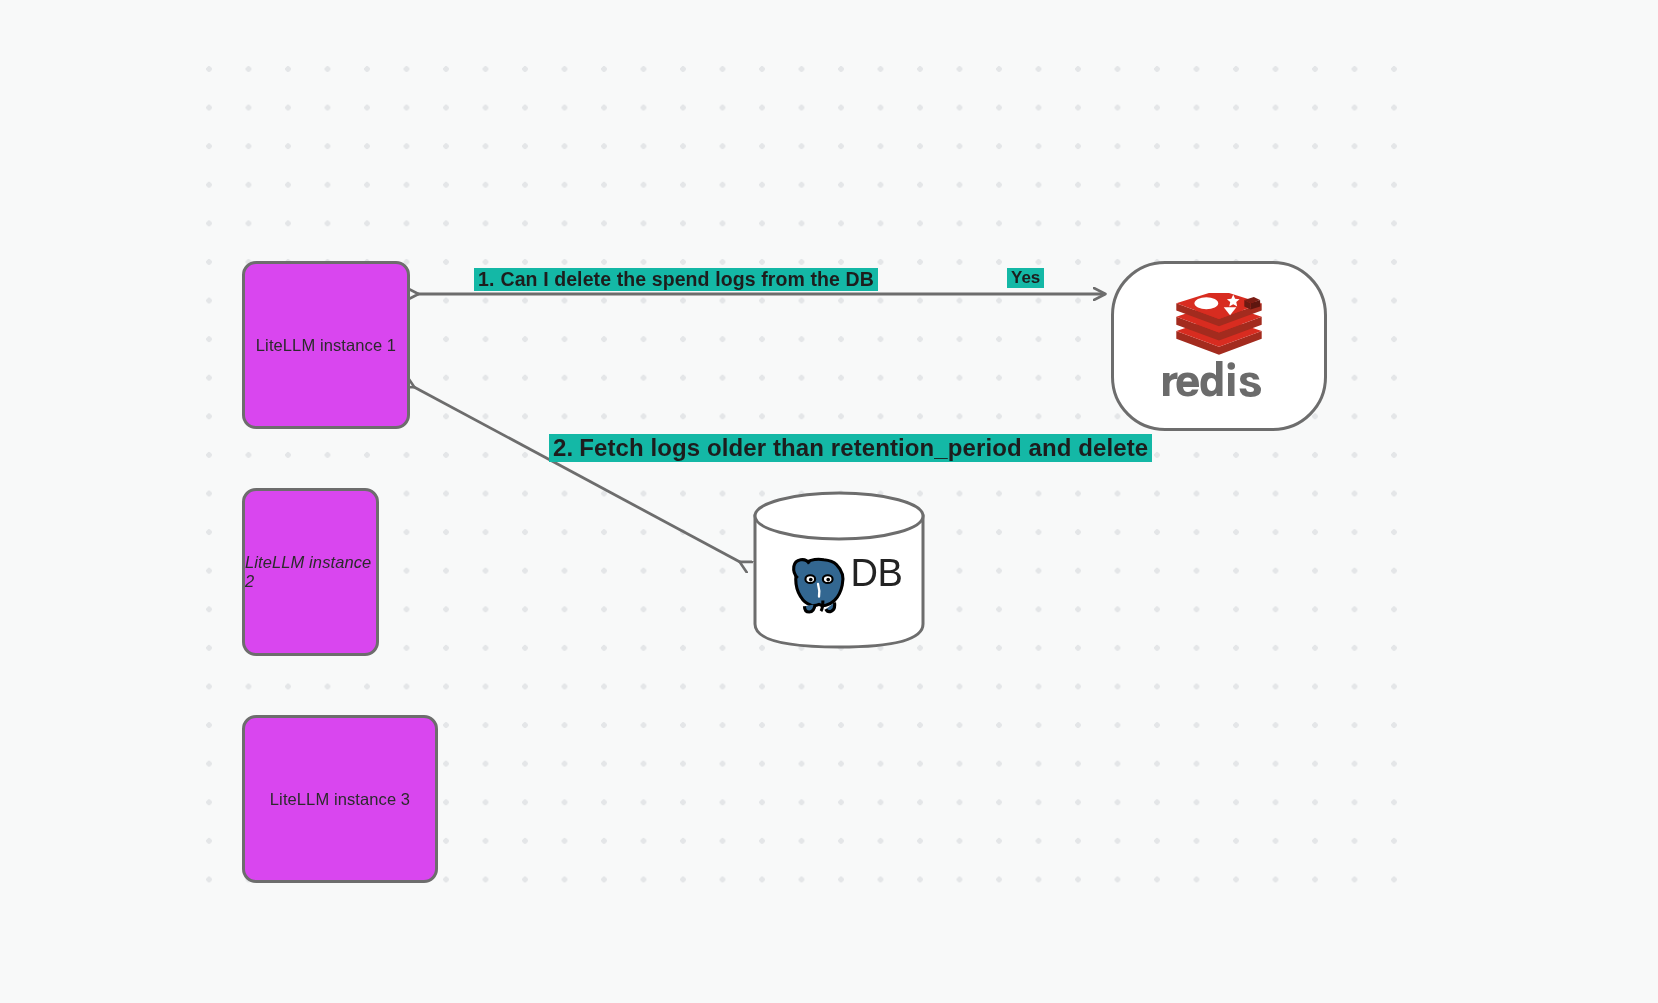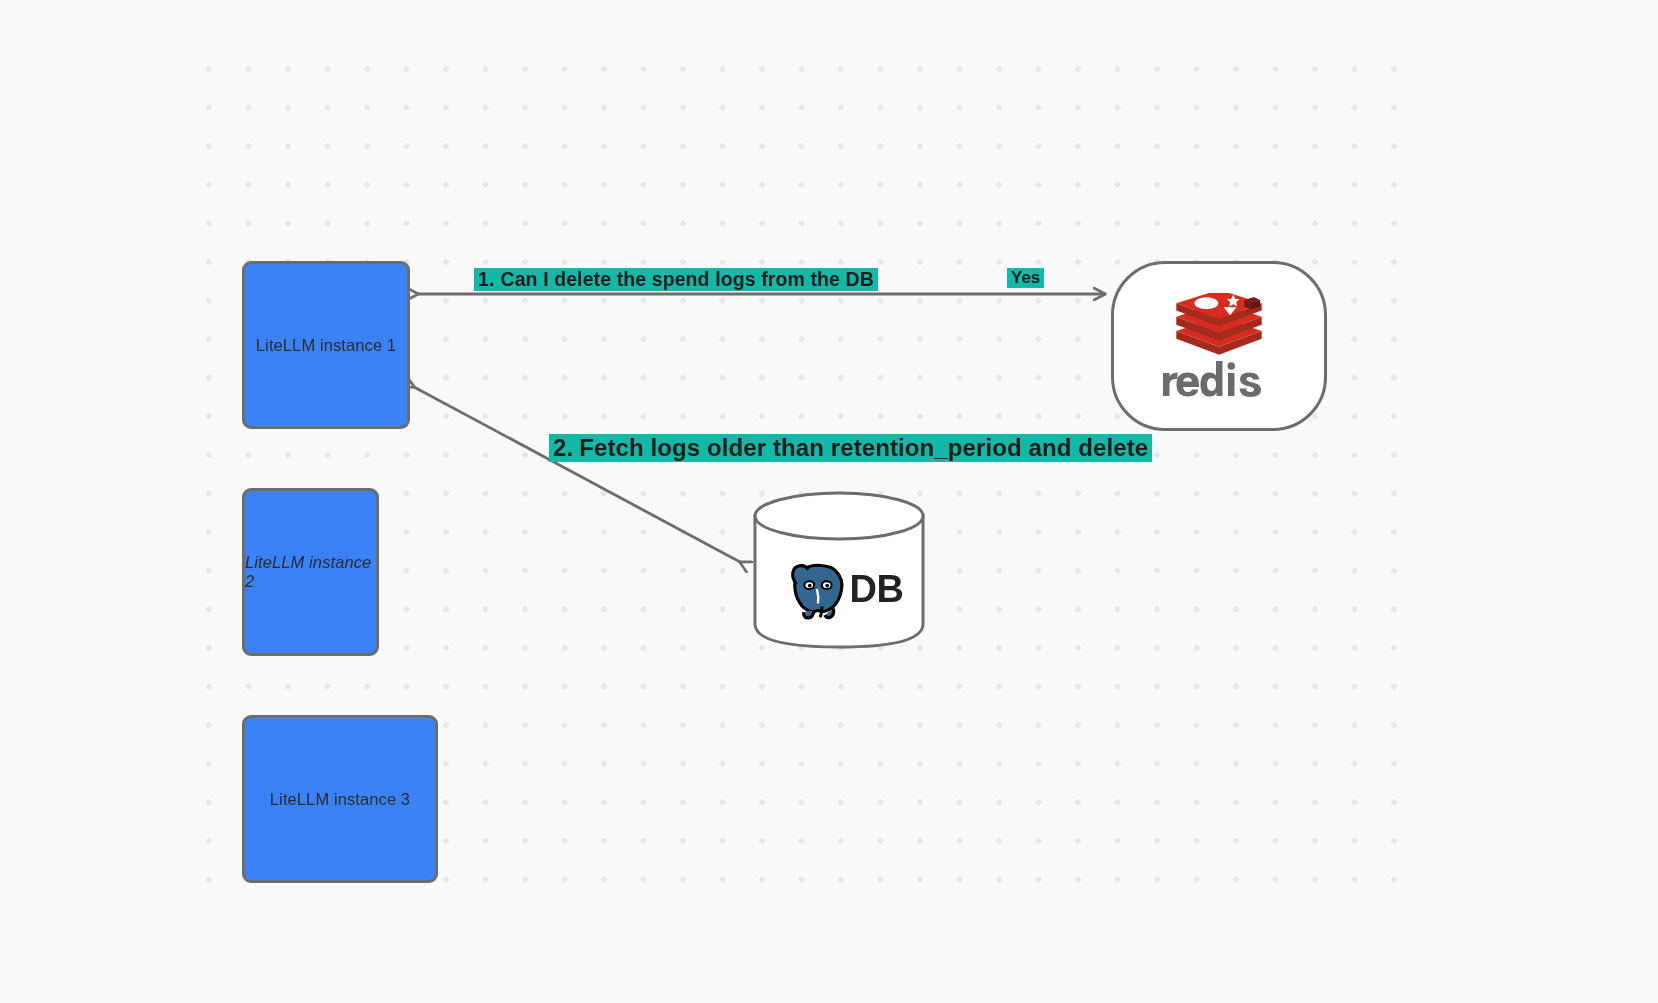--- a/index.html
+++ b/index.html
@@ -28,23 +28,23 @@
     top: 66px;
     width: 1210px;
     height: 826px;
     background-image: radial-gradient(circle at 3px 3px, #e4e6e8 2.6px, rgba(0,0,0,0) 3px);
     background-size: 39.5px 38.6px;
     background-position: 0 0;
   }
 
   .node-box {
     position: absolute;
-    background: #3b82f6;
+    background: #d946ef;
     border: 3px solid #6d6d6d;
-    border-radius: 9px;
+    border-radius: 14px;
     box-sizing: border-box;
     display: flex;
     align-items: center;
     justify-content: center;
   }
   .node-box .node-label {
     font-size: 16.5px;
     color: #2b2b2b;
     font-family: "Liberation Sans", sans-serif;
     letter-spacing: .1px;
@@ -81,23 +81,21 @@
     width: 174px;
     height: 160px;
   }
   #db-cyl { position:absolute; inset:0; }
   #db-content {
     position:absolute;
     left: 12px; right: 0;
     top: 62px;
     height: 74px;
     display:flex;
-    align-items:center;
     justify-content:center;
-    font-weight:bold;
   }
   #pg-elephant { width: 62px; height: 62px; display:block; }
   #db-text {
     font-size: 38px;
     color: #232323;
     font-family: "Liberation Sans", sans-serif;
     letter-spacing: -0.5px;
     margin-left: 1px;
   }
 

